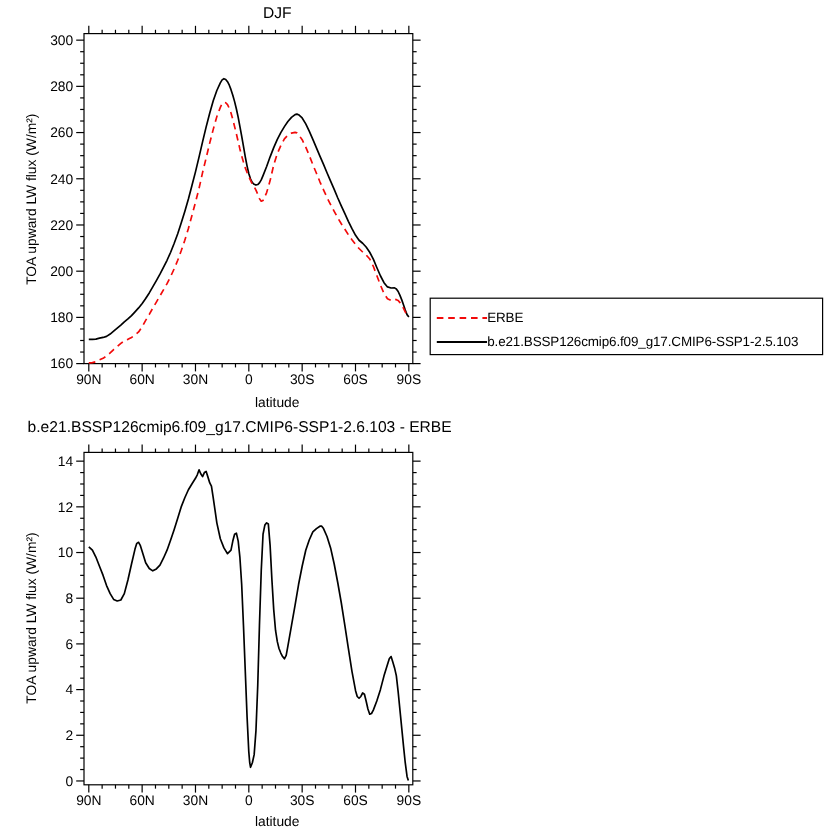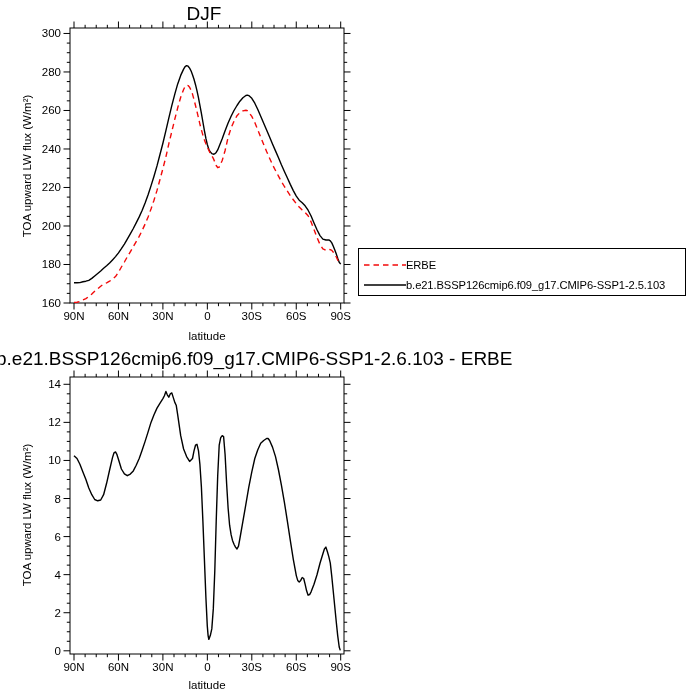--- a/index.html
+++ b/index.html
@@ -1,24 +1,24 @@
 <!DOCTYPE html>
 <html><head>
 <meta charset="utf-8">
 <style>
   html,body{margin:0;padding:0;}
   body{
     width:700px;height:700px;background:#ffffff;position:relative;overflow:hidden;
     font-family:"Liberation Sans", sans-serif;color:#000;
   }
   .abs{position:absolute;}
-  .chart-title{font-size:19px;white-space:nowrap;}
+  .chart-title{font-size:13px;white-space:nowrap;margin-left:27px;}
   .axis-label{font-size:11.5px;white-space:nowrap;}
   .ylab{transform:translate(-50%,-50%) rotate(-90deg);}
-  .xlab{transform:translateX(-50%);}
+  .xlab{transform:translateX(-50%);margin-left:24px;}
   .ctr{transform:translateX(-50%);}
   #plot-canvas{position:absolute;left:0;top:0;}
   #plot-canvas text{font-family:"Liberation Sans",sans-serif;font-size:11.5px;fill:#000;}
   .legend-box{
     position:absolute;left:358px;top:248px;width:328px;height:48px;
     border:1px solid #000;background:#fff;box-sizing:border-box;
   }
   .legend-row{position:absolute;left:3px;height:16px;display:flex;align-items:center;}
   .legend-row.r1{top:8px;}
   .legend-row.r2{top:28px;}

